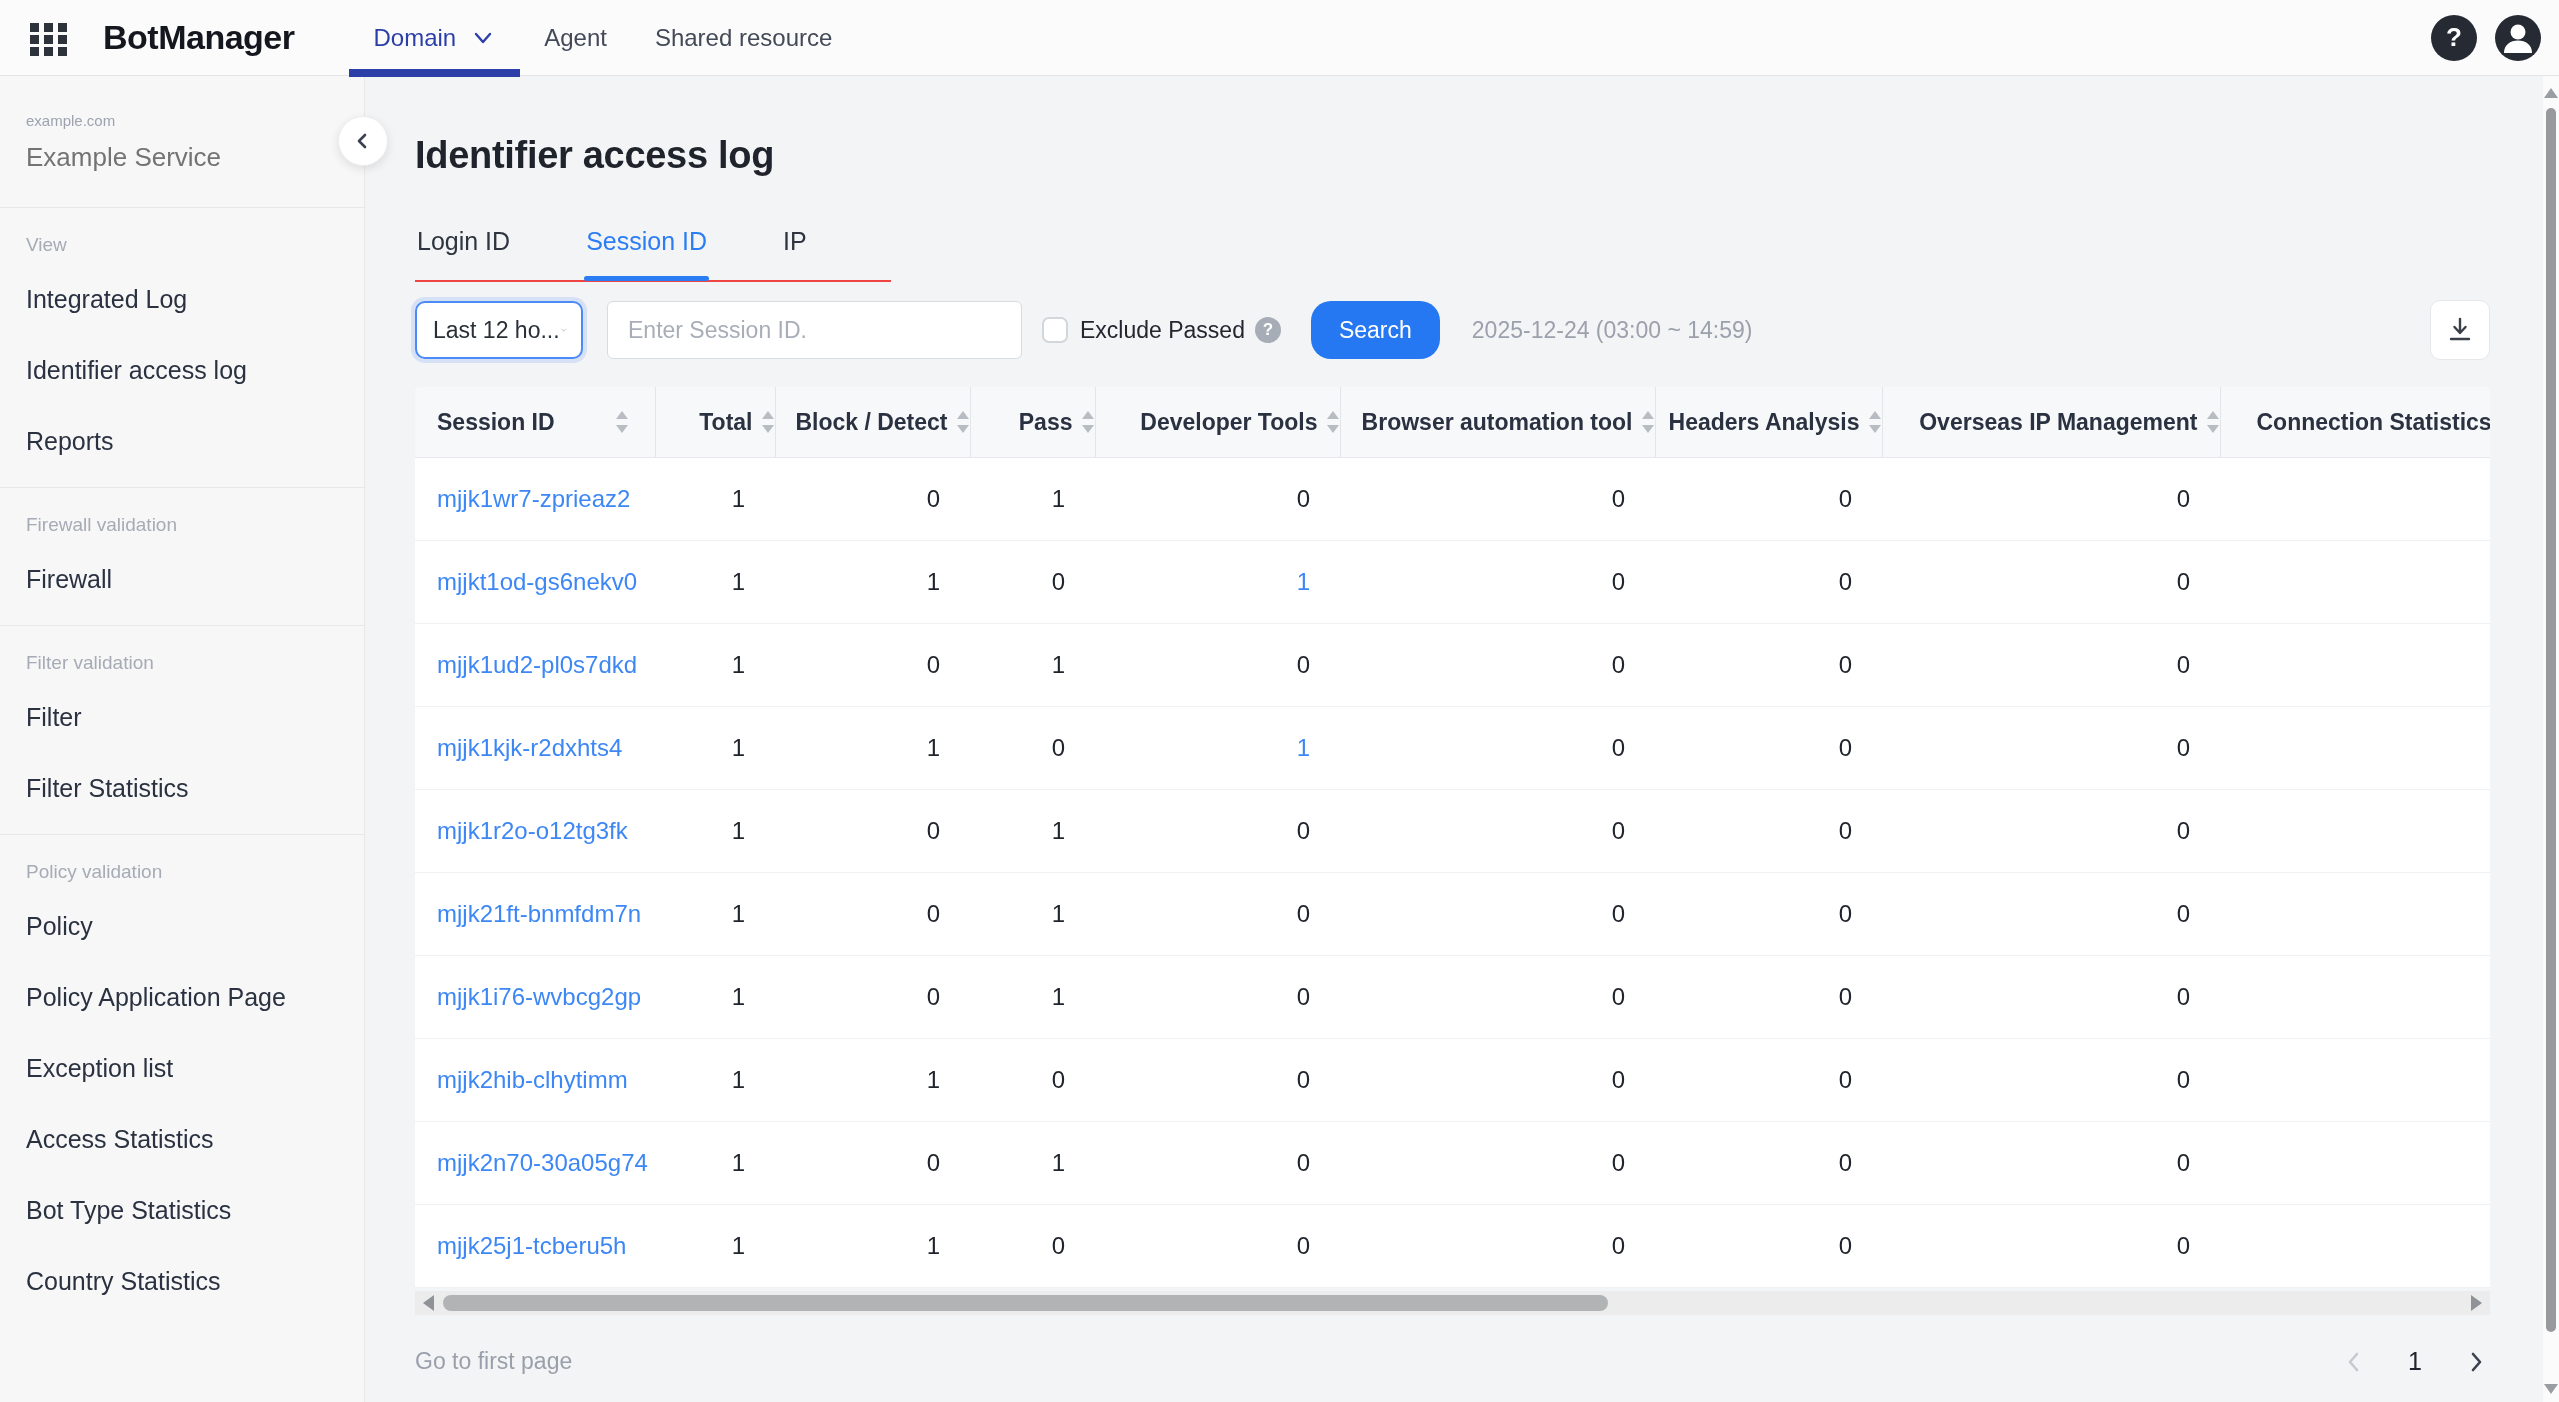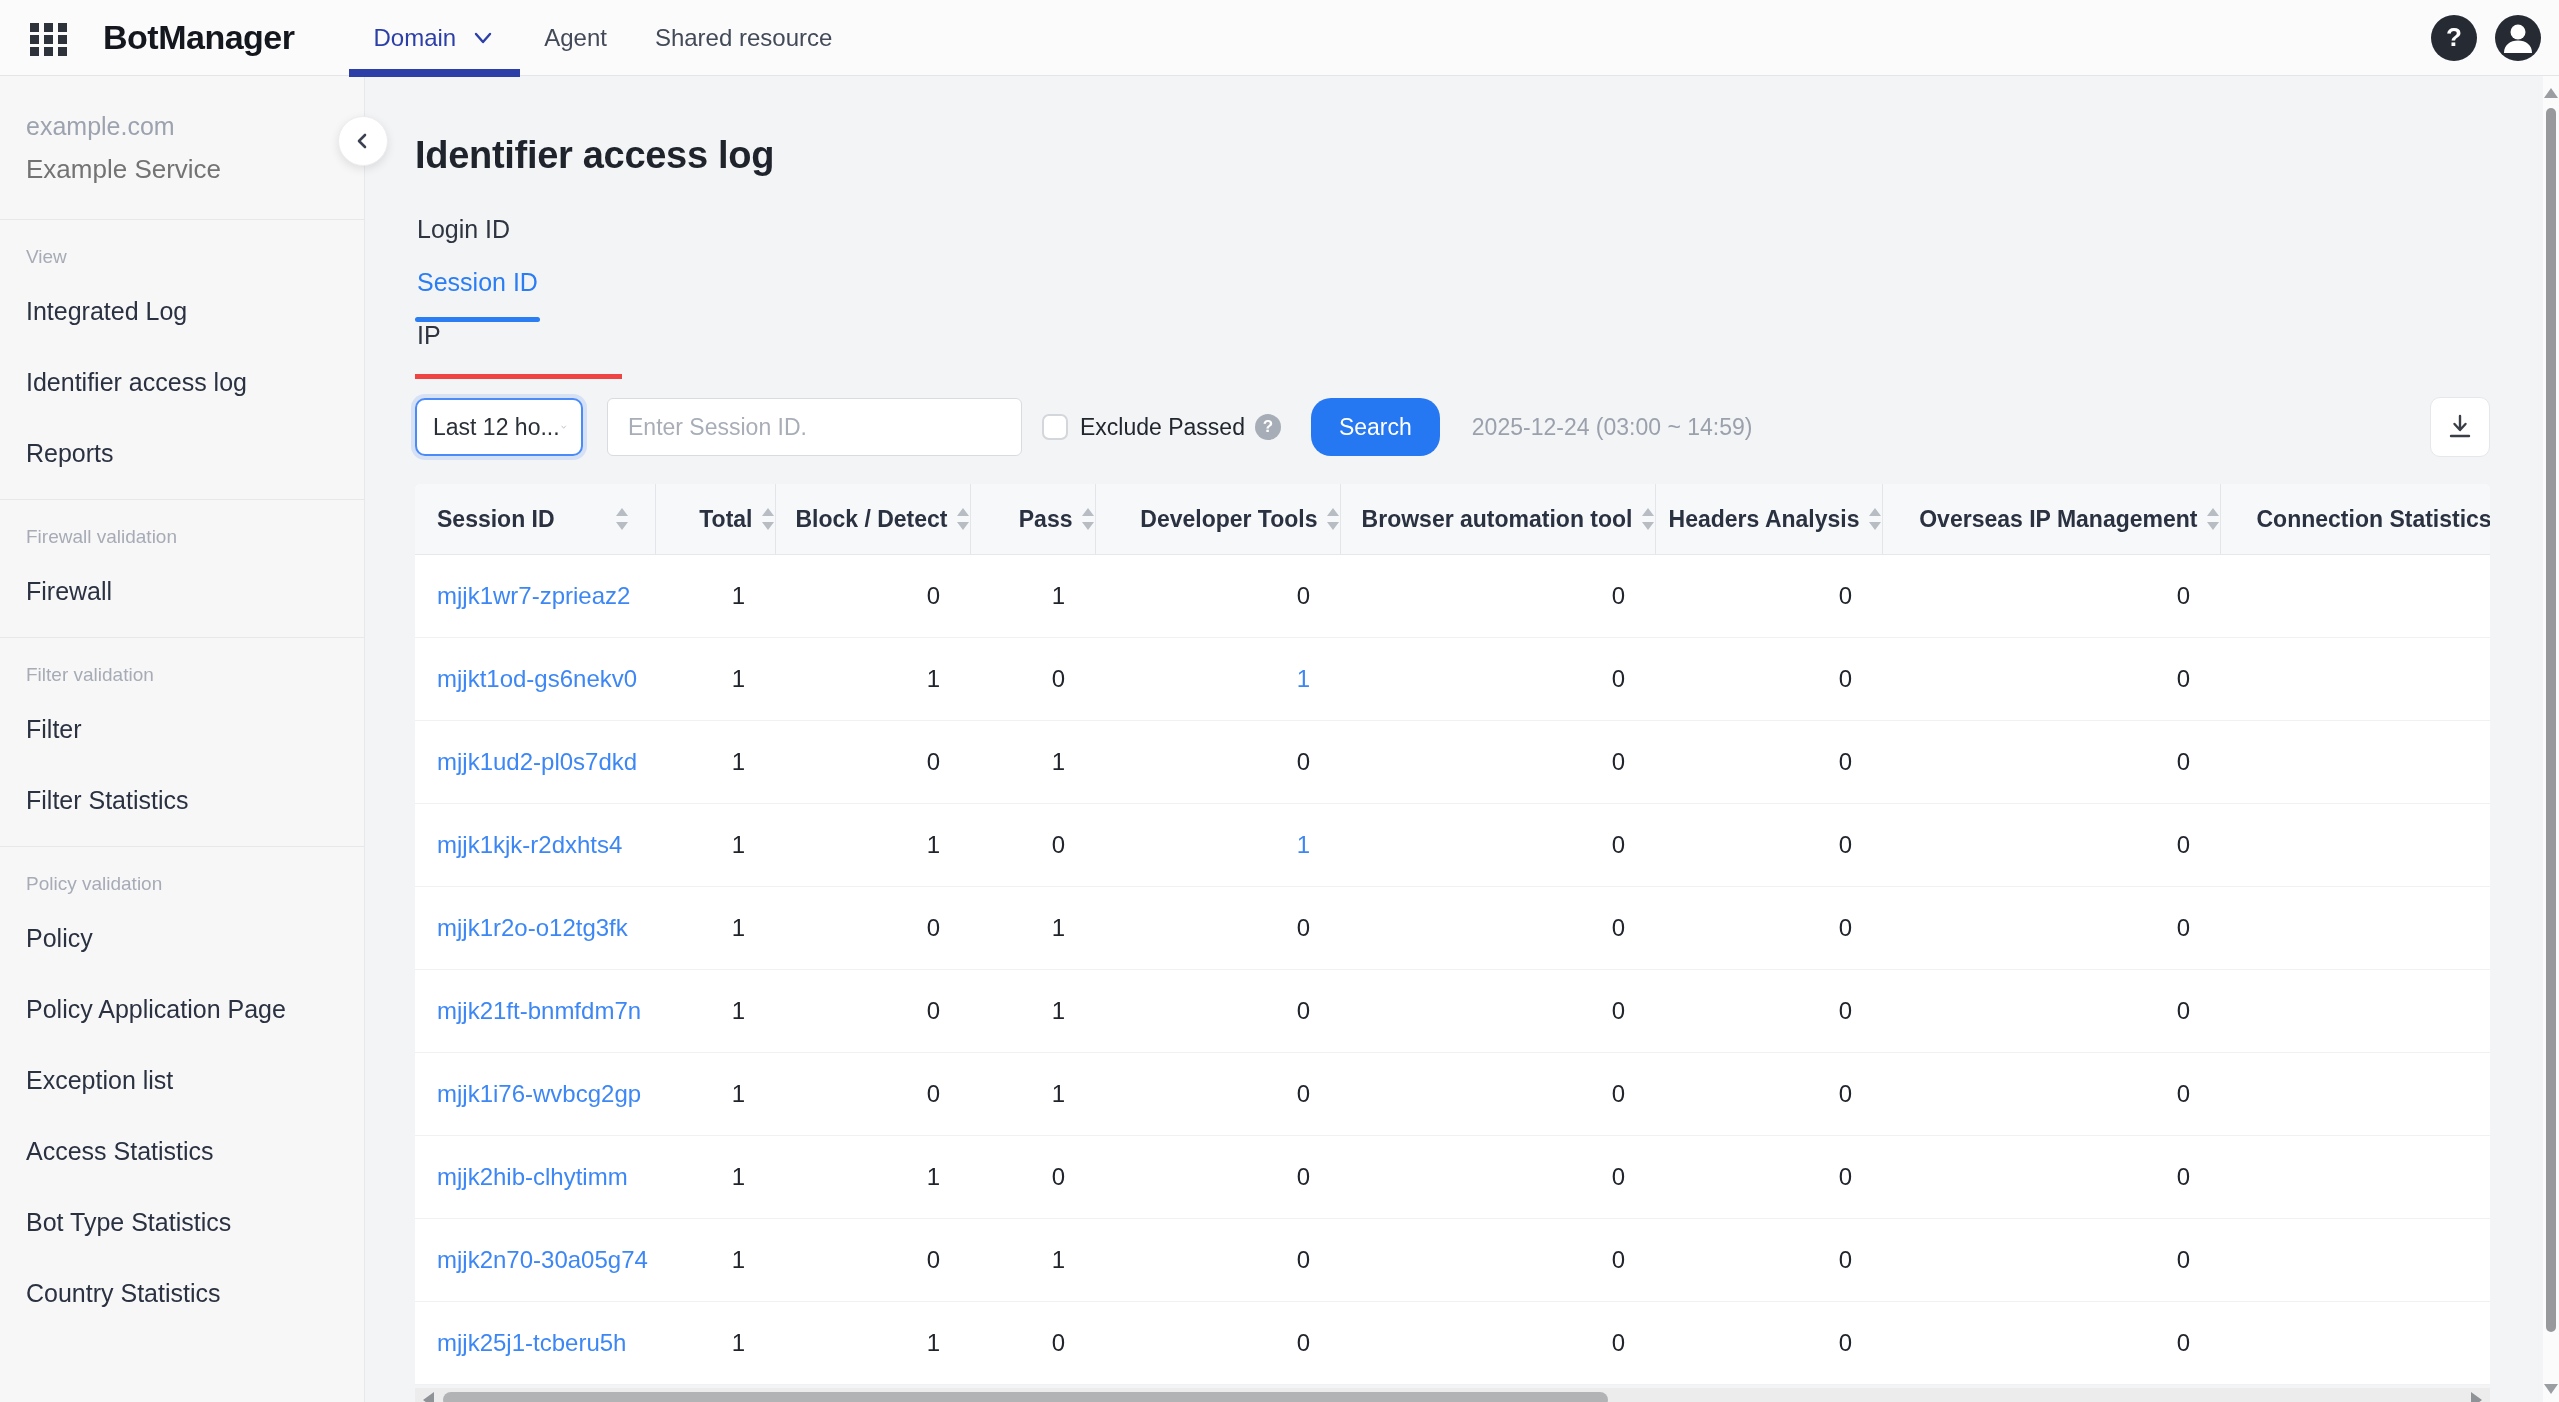--- a/index.html
+++ b/index.html
@@ -18,36 +18,36 @@
   .nav-item .chev{margin-left:14px;display:flex;}
   .top-right{margin-left:auto;display:flex;align-items:center;gap:18px;padding-right:18px;}
   .round-dark{width:46px;height:46px;border-radius:50%;background:#262b33;color:#fff;
     display:flex;align-items:center;justify-content:center;cursor:pointer;}
   .round-dark .q{font-size:26px;font-weight:700;}
 
   
   .sidebar{position:absolute;left:0;top:76px;bottom:0;width:365px;background:#f7f7f8;
     border-right:1px solid #e7e8ea;box-sizing:border-box;z-index:10;}
   .side-head{padding:36px 26px 34px;border-bottom:1px solid #e7e8ea;position:relative;}
-  .side-domain{font-size:25px;color:#9ca3af;}
+  .side-domain{font-size:15px;color:#9ca3af;}
   .side-service{font-size:26px;color:#737373;margin-top:13px;font-weight:500;}
   .collapse-btn{position:absolute;right:-24px;top:40px;width:48px;height:48px;border-radius:50%;
     background:#fff;border:1px solid #ededef;box-shadow:0 3px 10px rgba(0,0,0,.10);
     display:flex;align-items:center;justify-content:center;cursor:pointer;z-index:12;}
   .side-section{border-bottom:1px solid #e7e8ea;padding-bottom:10px;}
   .side-section:last-child{border-bottom:none;}
   .side-label{padding:26px 26px 8px;font-size:19px;color:#a6abb5;}
   .side-item{padding:21px 26px;font-size:25px;color:#2a3140;cursor:pointer;}
 
   
   .main{position:absolute;left:365px;top:76px;right:16px;bottom:0;
     padding:0 53px 0 50px;box-sizing:border-box;background:#f3f4f6;}
   .page-title{margin-top:58px;font-size:38px;font-weight:700;color:#1f232b;letter-spacing:-0.3px;}
 
-  .tabs{display:inline-flex;margin-top:38px;border-bottom:5px solid #ef4444;padding-right:10px;flex-direction:column;}
+  .tabs{display:inline-flex;margin-top:50px;border-bottom:2px solid #ef4444;padding-right:10px;}
   .tab{font-size:25px;color:#2e3540;padding:0 2px 24px;margin-right:72px;position:relative;cursor:pointer;}
   .tab.active{color:#2b7df3;font-weight:500;}
   .tab.active::after{content:"";position:absolute;left:0;right:0;bottom:-1px;height:5px;background:#2b7df3;border-radius:3px;}
 
   .filter-row{margin-top:18px;display:flex;align-items:center;}
   .select-box{width:168px;height:58px;background:#fff;border:2px solid #4a8bf8;border-radius:10px;
     box-shadow:0 0 0 4px rgba(66,133,244,.16);box-sizing:border-box;display:flex;align-items:center;
     justify-content:space-between;padding:0 14px 0 16px;cursor:pointer;}
   .select-box .val{font-size:23px;color:#2a3038;white-space:nowrap;}
   .text-input{margin-left:24px;width:415px;height:58px;background:#fff;border:1px solid #d8dbdf;border-radius:6px;

